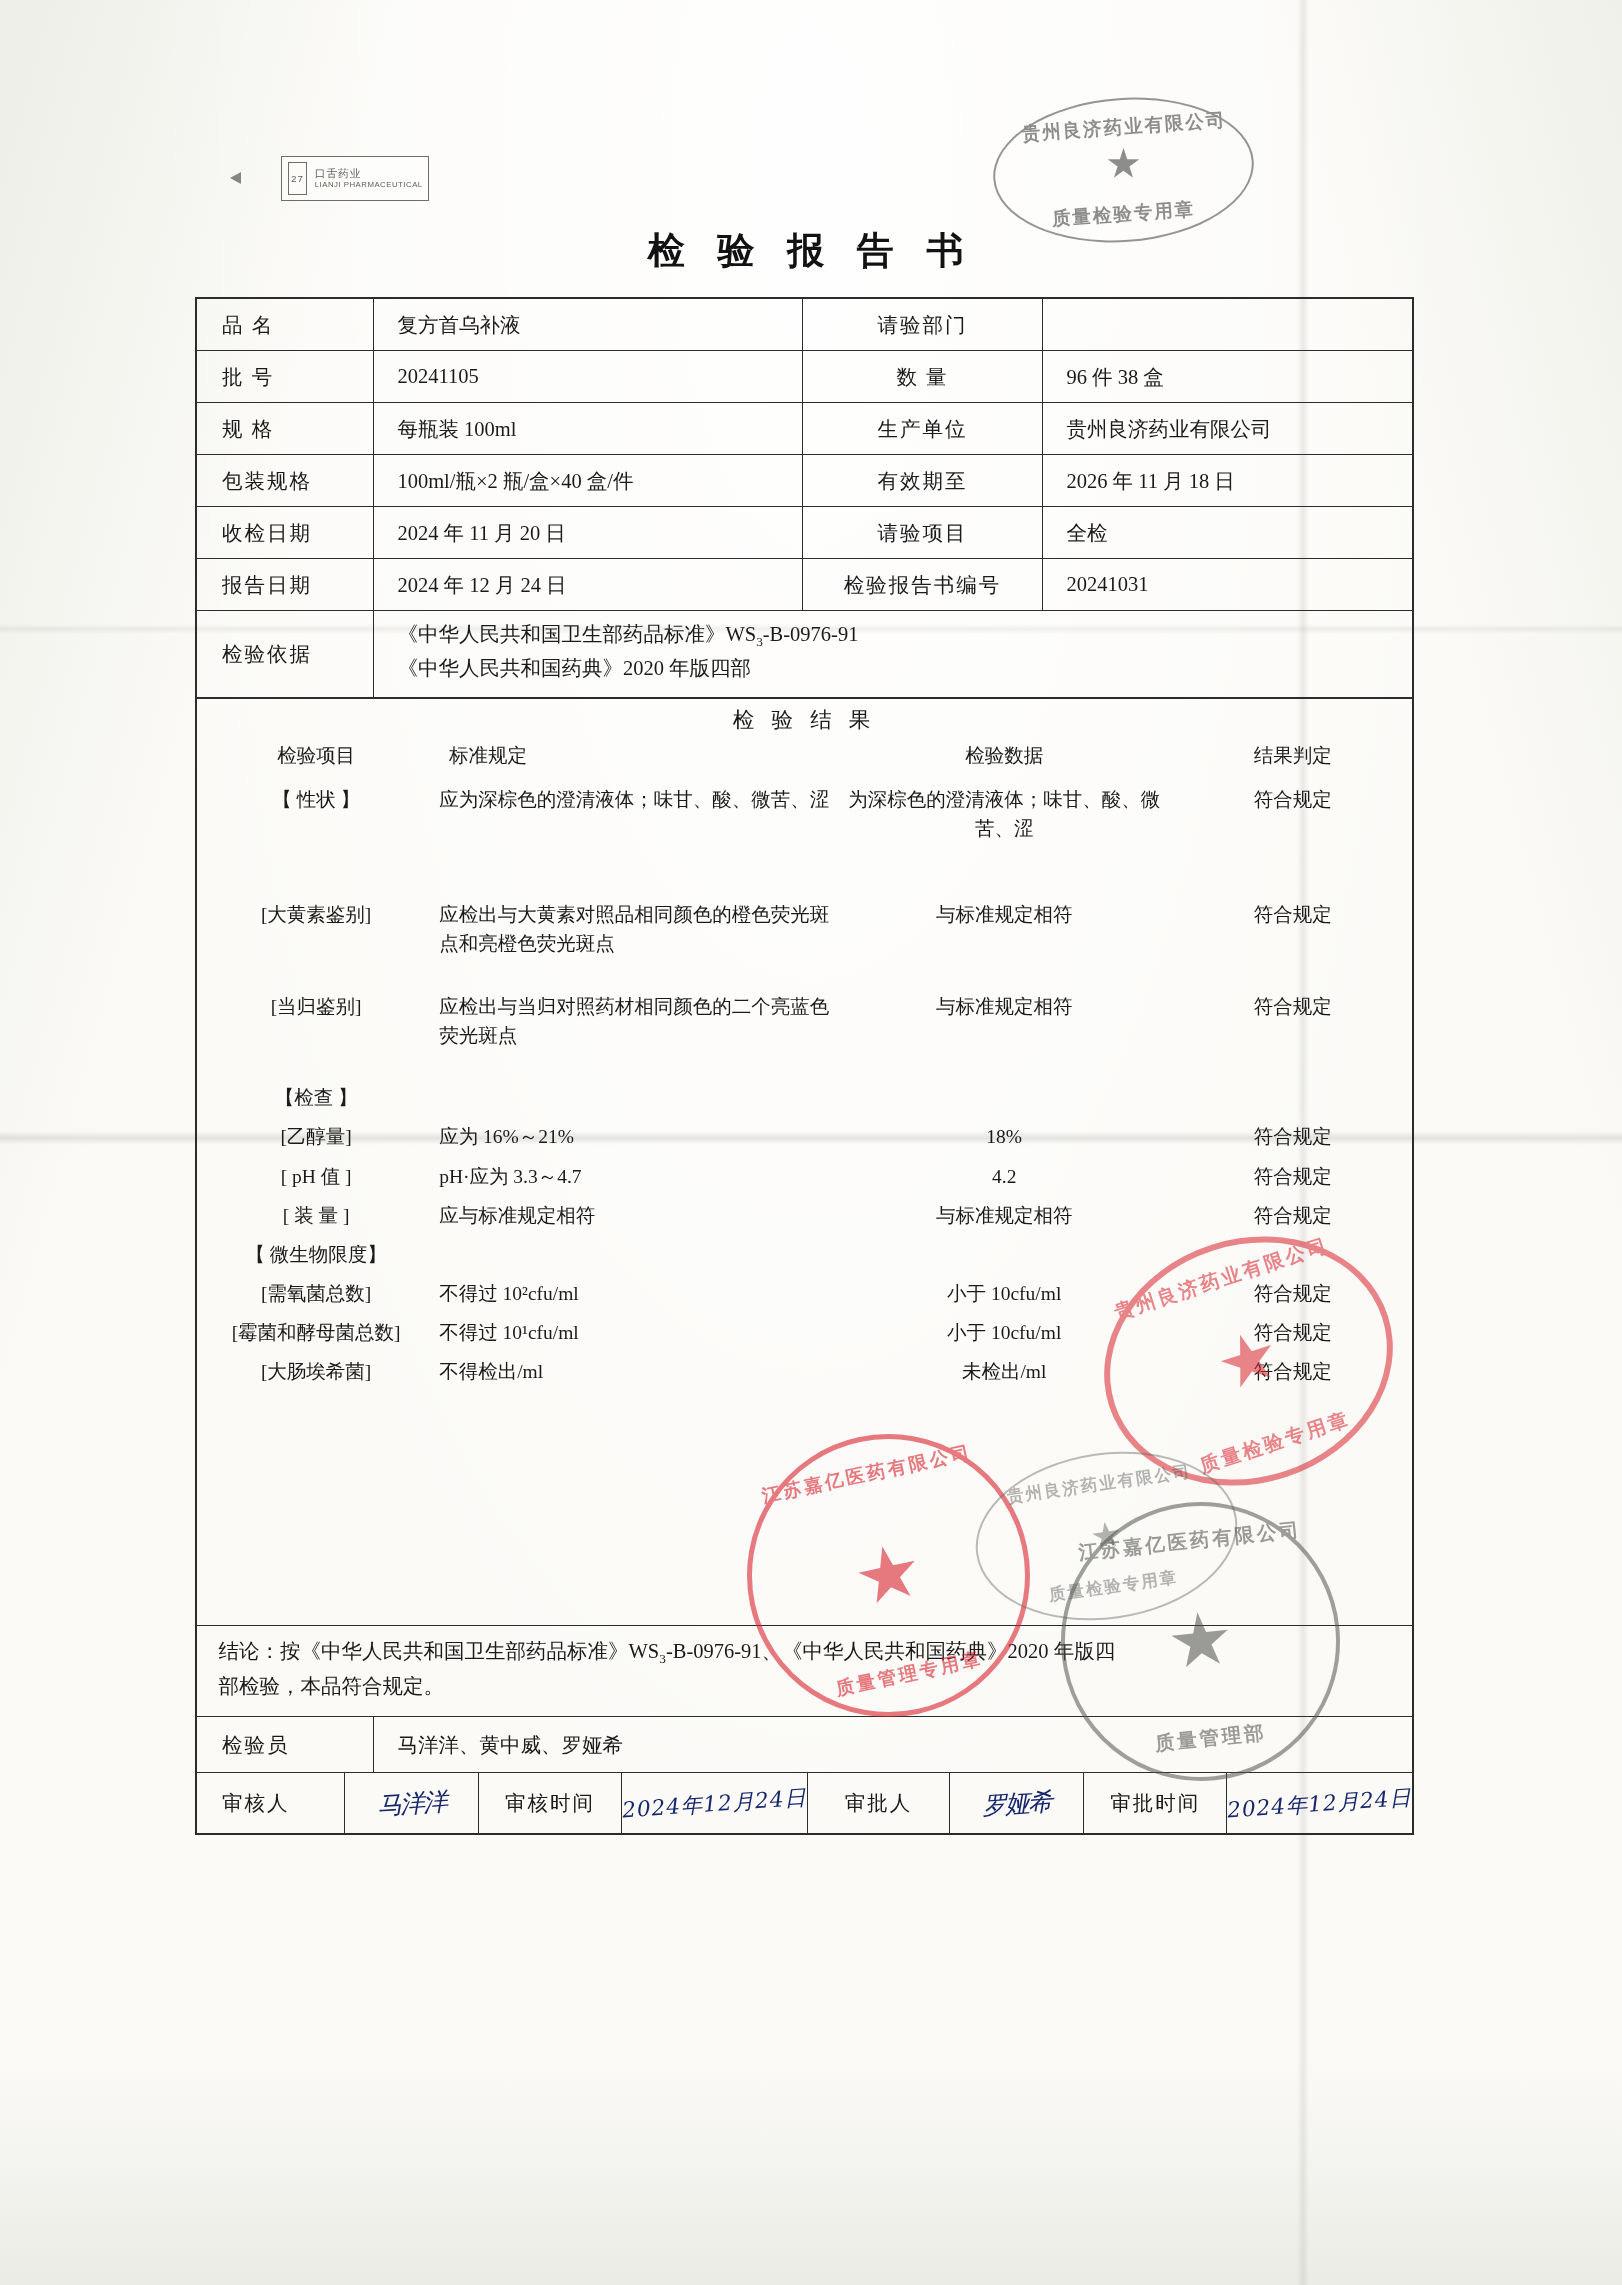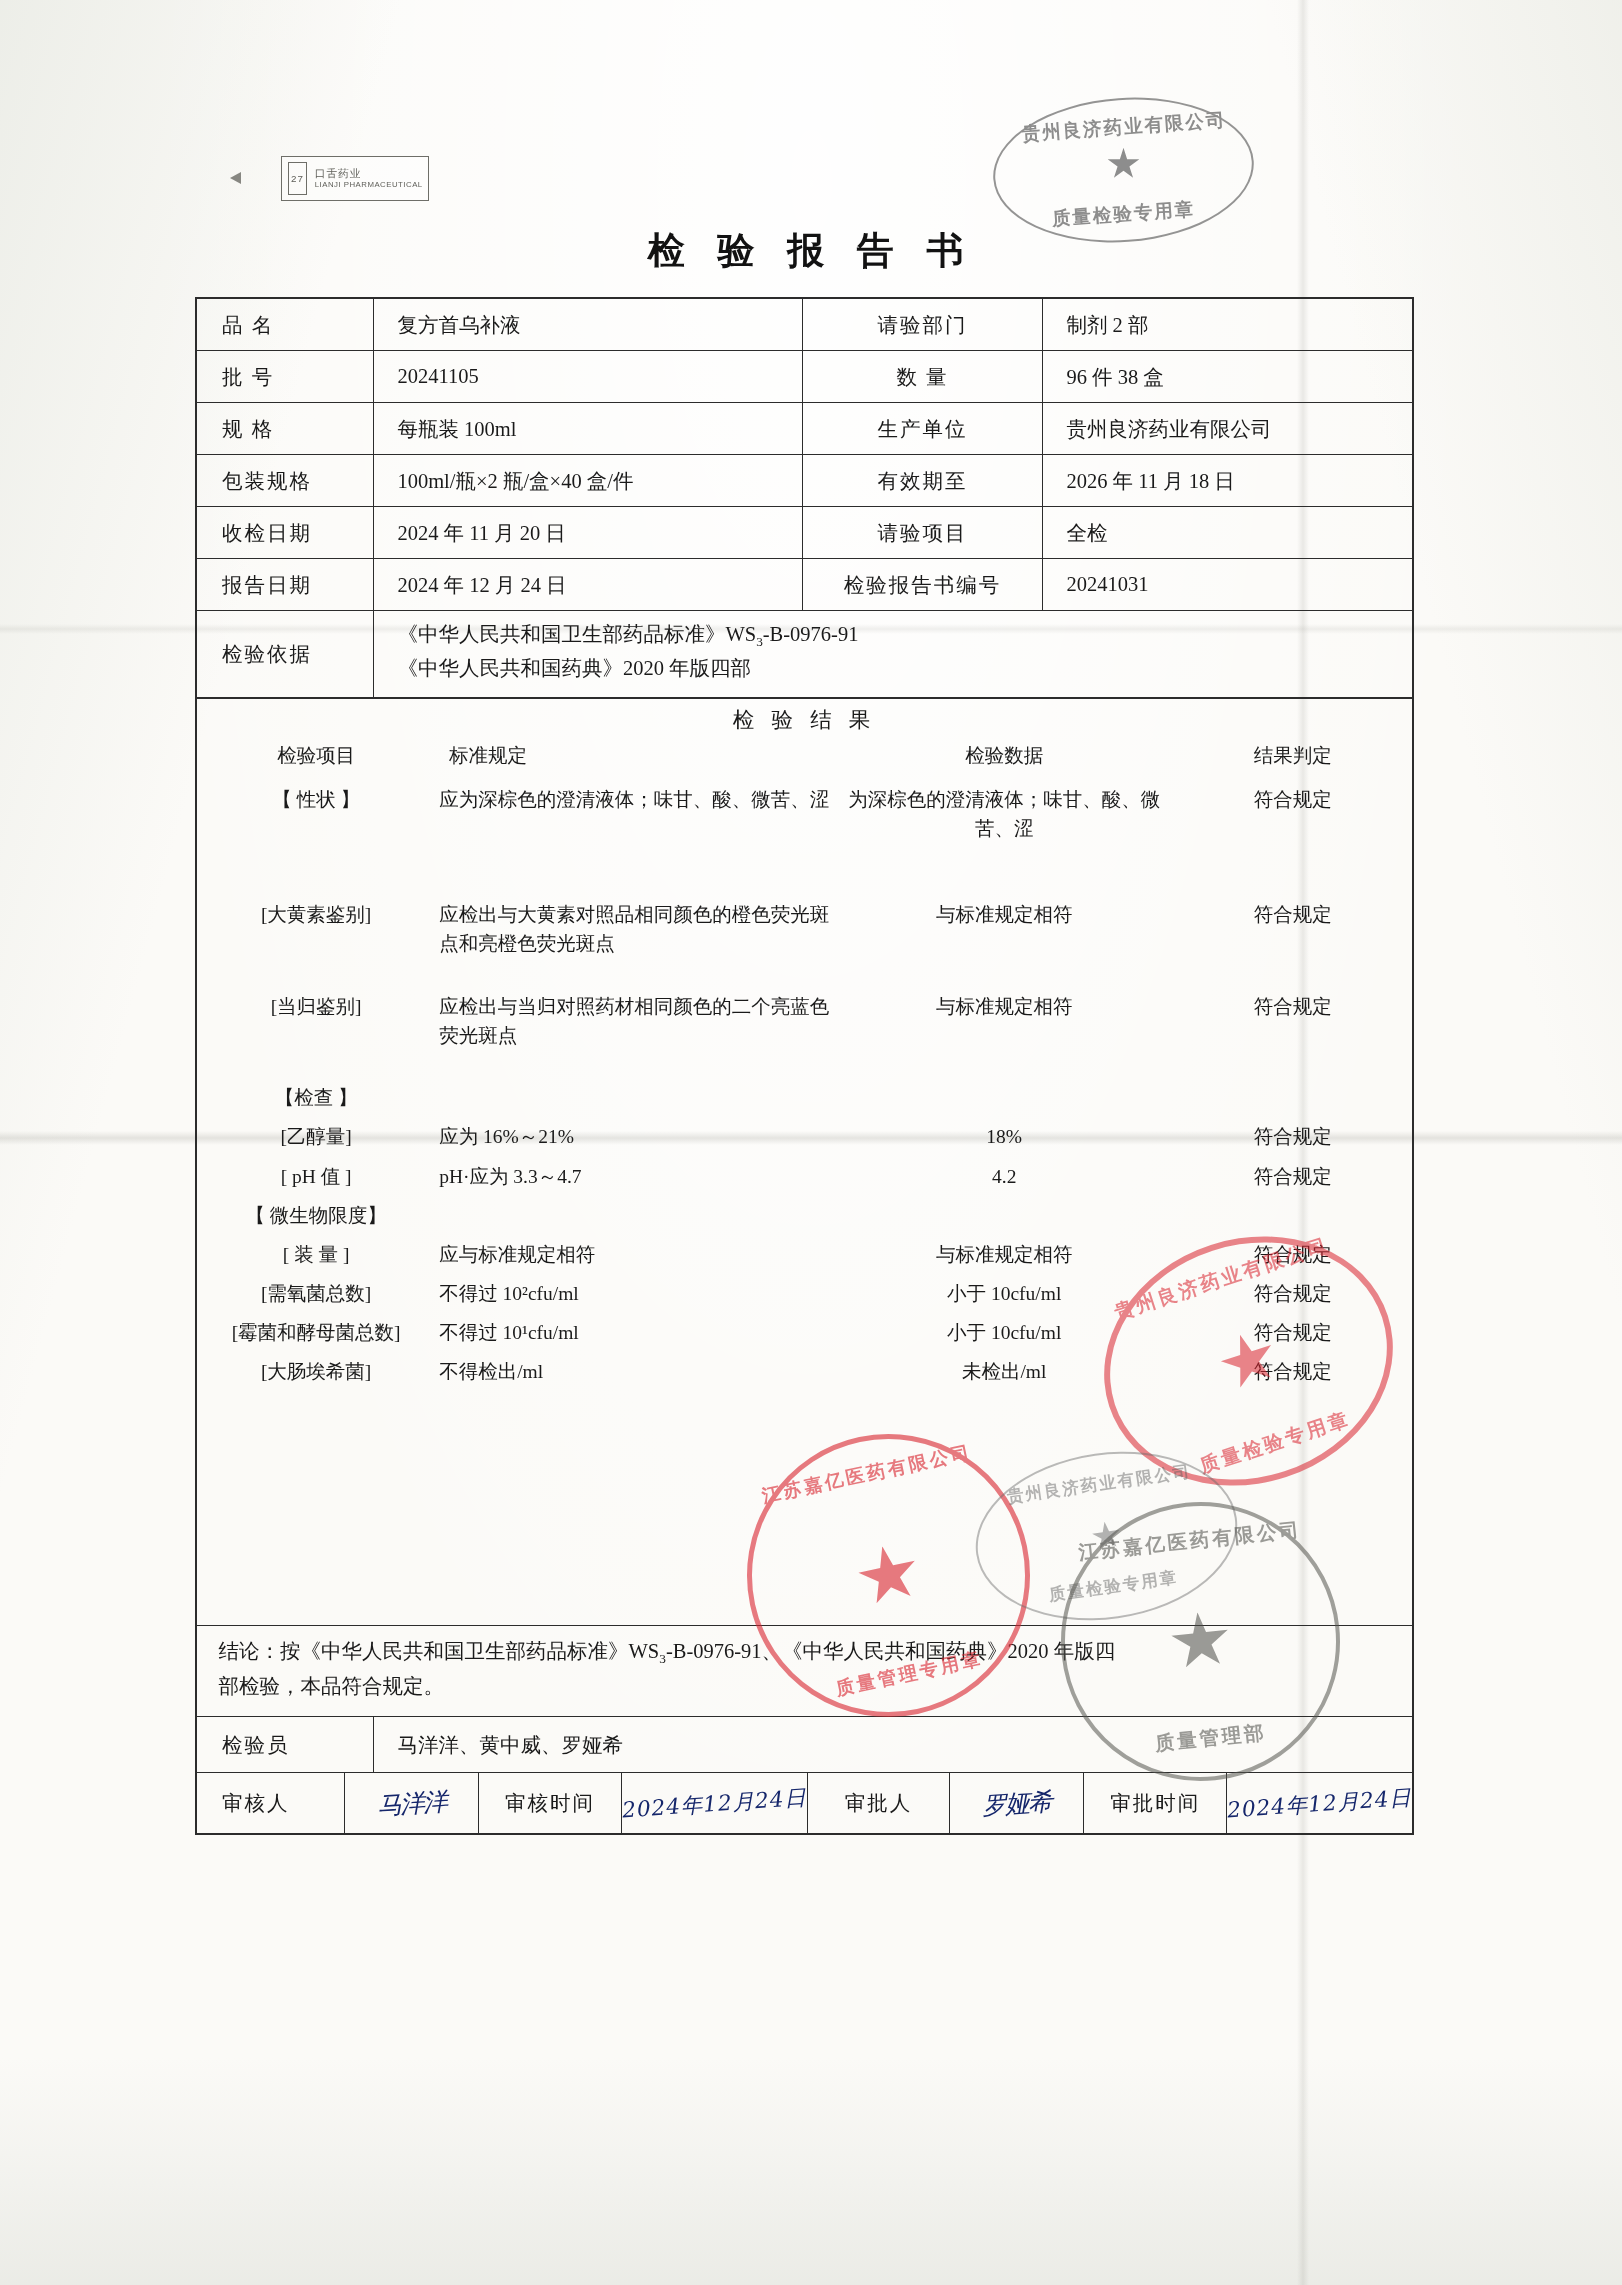--- a/index.html
+++ b/index.html
@@ -341,21 +341,20 @@
     <div class="star"></div>
     <div class="btm">质量检验专用章</div>
   </div>
 
   <div class="sheet">
 
     <div class="row">
       <div class="cell label">品    名</div>
       <div class="cell val1">复方首乌补液</div>
       <div class="cell label2">请验部门</div>
-      <div class="cell val2">制剂 2 部</div>
     </div>
 
     <div class="row">
       <div class="cell label">批    号</div>
       <div class="cell val1">20241105</div>
       <div class="cell label2">数    量</div>
       <div class="cell val2">96 件 38 盒</div>
     </div>
 
     <div class="row">
@@ -456,31 +455,31 @@
           </tr>
 
           <tr>
             <td class="c-item">[ pH 值 ]</td>
             <td class="c-spec">pH·应为 3.3～4.7</td>
             <td class="c-data">4.2</td>
             <td class="c-judge">符合规定</td>
           </tr>
 
           <tr>
+            <td class="c-item">[ 装 量 ]</td>
+            <td class="c-spec">应与标准规定相符</td>
+            <td class="c-data">与标准规定相符</td>
+            <td class="c-judge">符合规定</td>
+          </tr>
+
+          <tr>
             <td class="c-item">【 微生物限度】</td>
             <td class="c-spec"></td>
             <td class="c-data"></td>
             <td class="c-judge"></td>
-          </tr>
-
-          <tr>
-            <td class="c-item">[ 装 量 ]</td>
-            <td class="c-spec">应与标准规定相符</td>
-            <td class="c-data">与标准规定相符</td>
-            <td class="c-judge">符合规定</td>
           </tr>
 
           <tr>
             <td class="c-item">[需氧菌总数]</td>
             <td class="c-spec">不得过 10²cfu/ml</td>
             <td class="c-data">小于 10cfu/ml</td>
             <td class="c-judge">符合规定</td>
           </tr>
 
           <tr>

